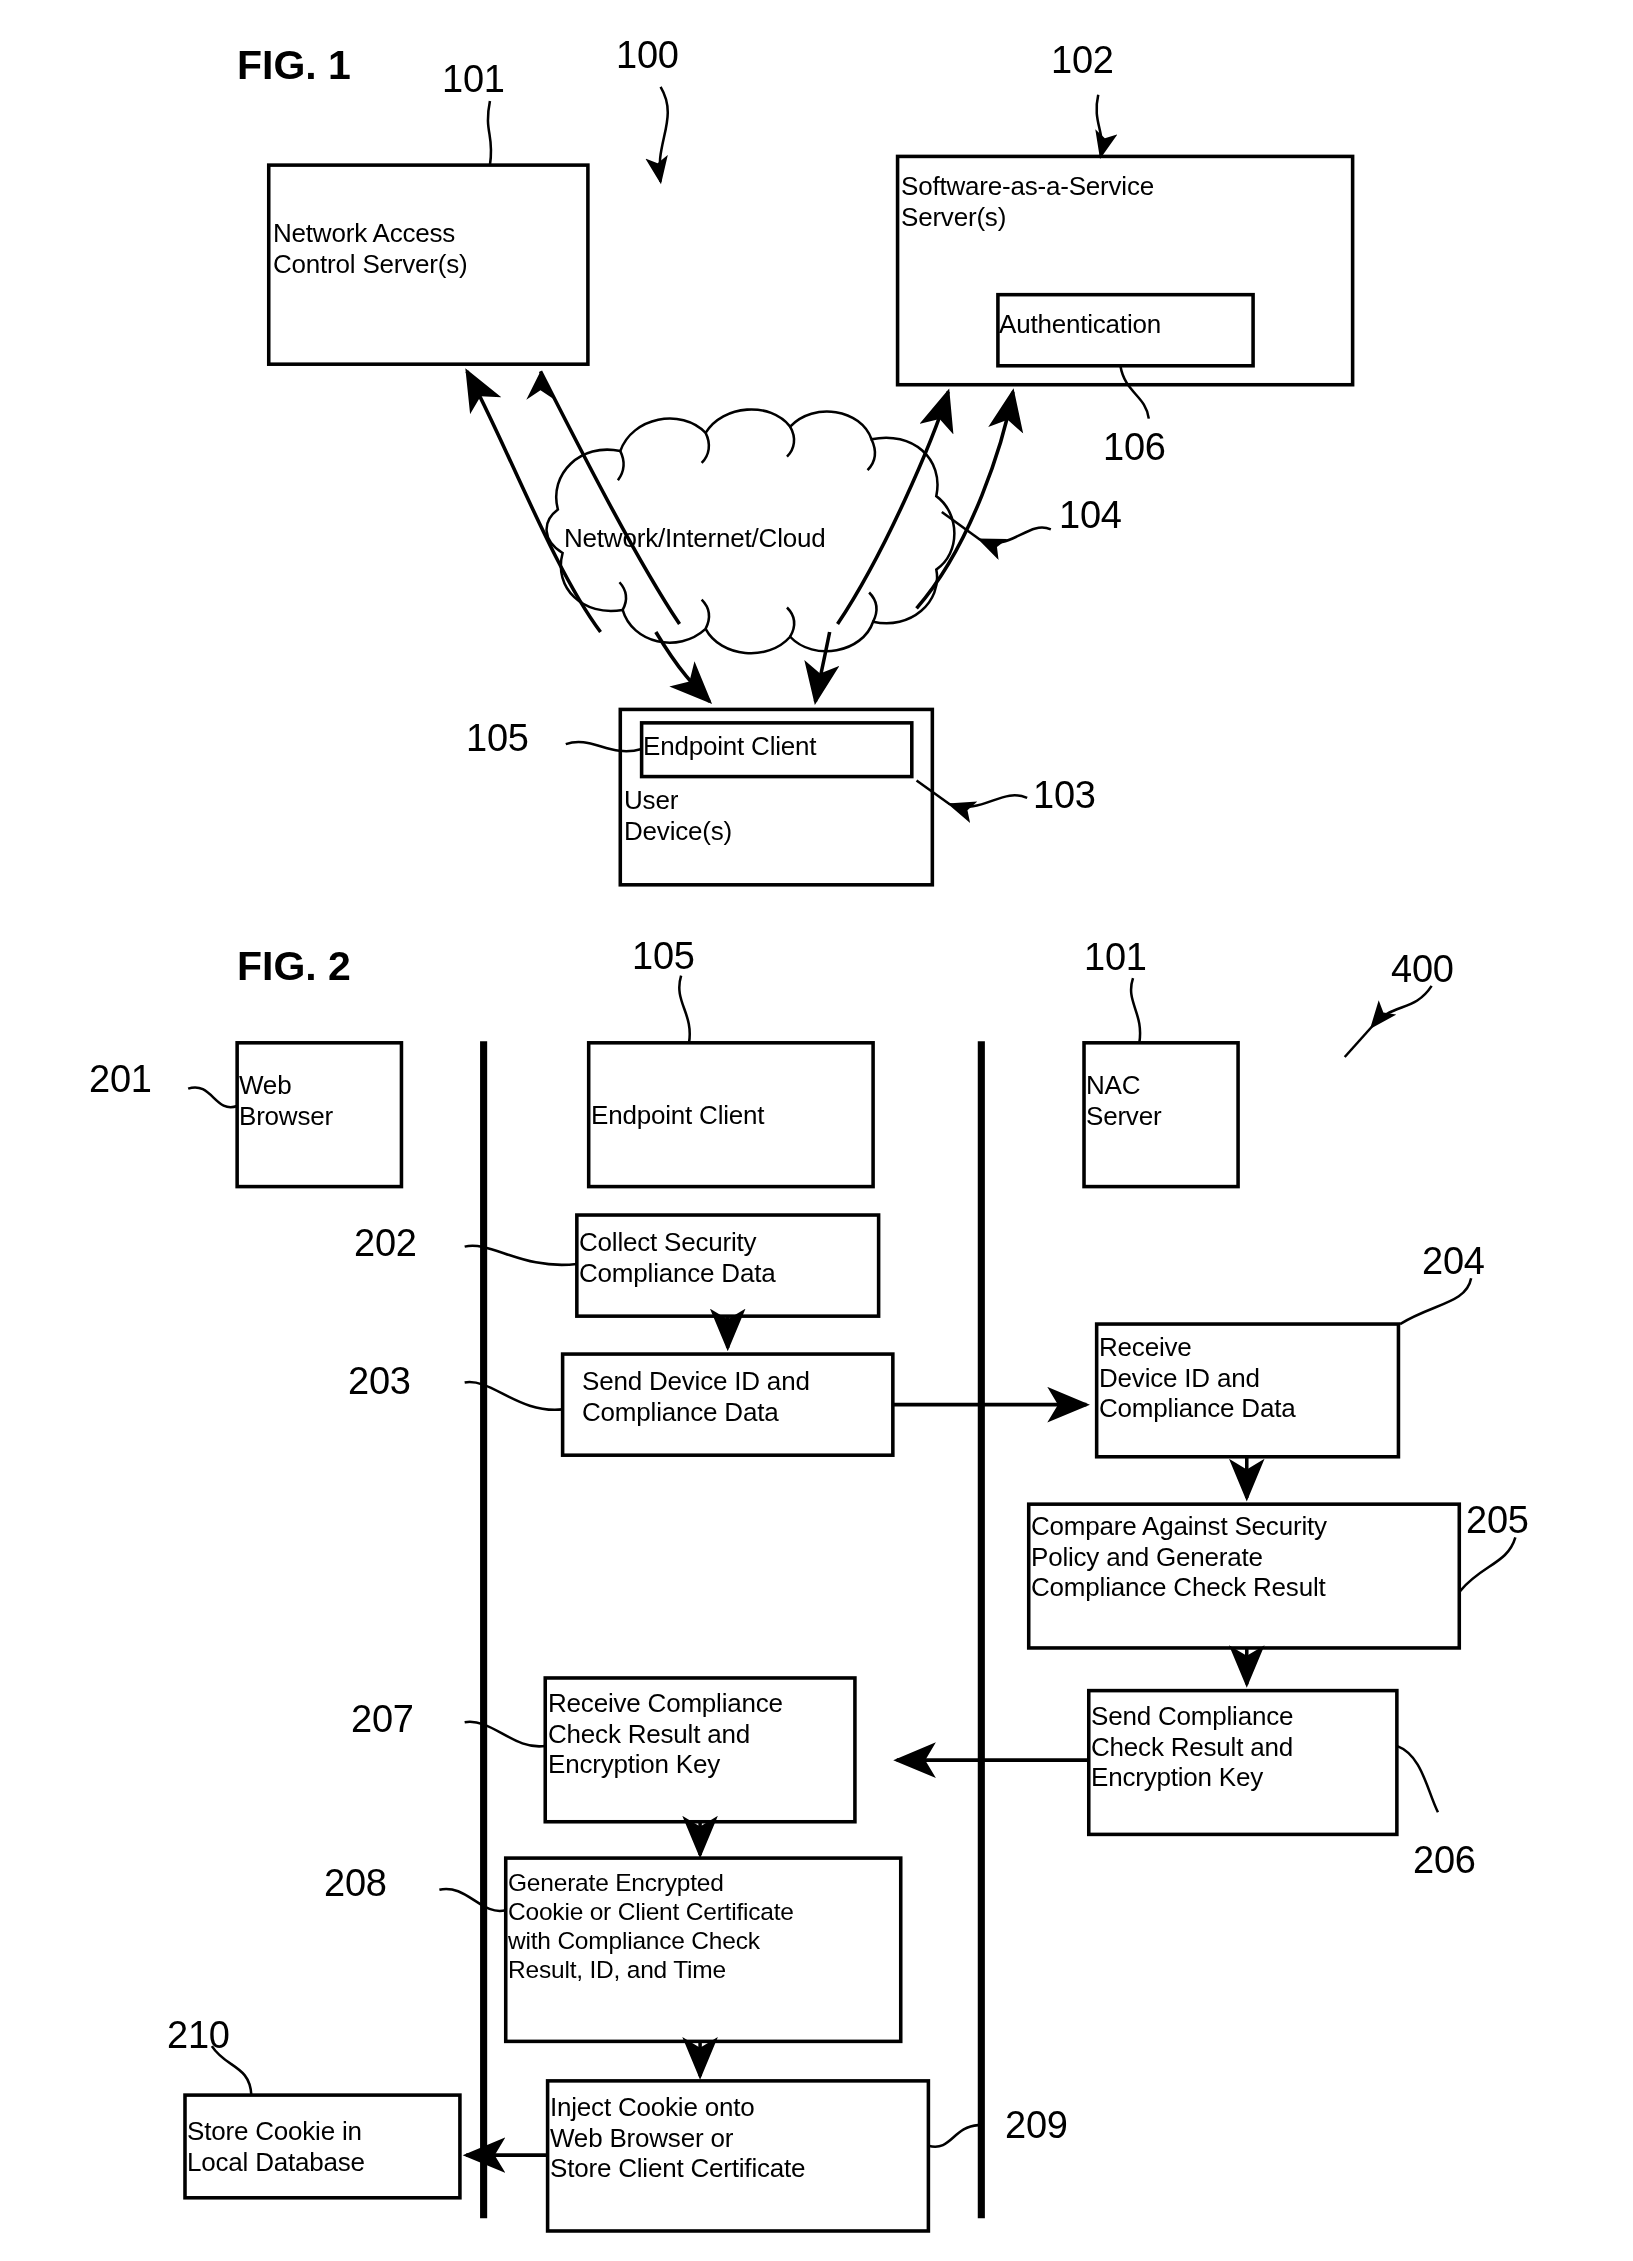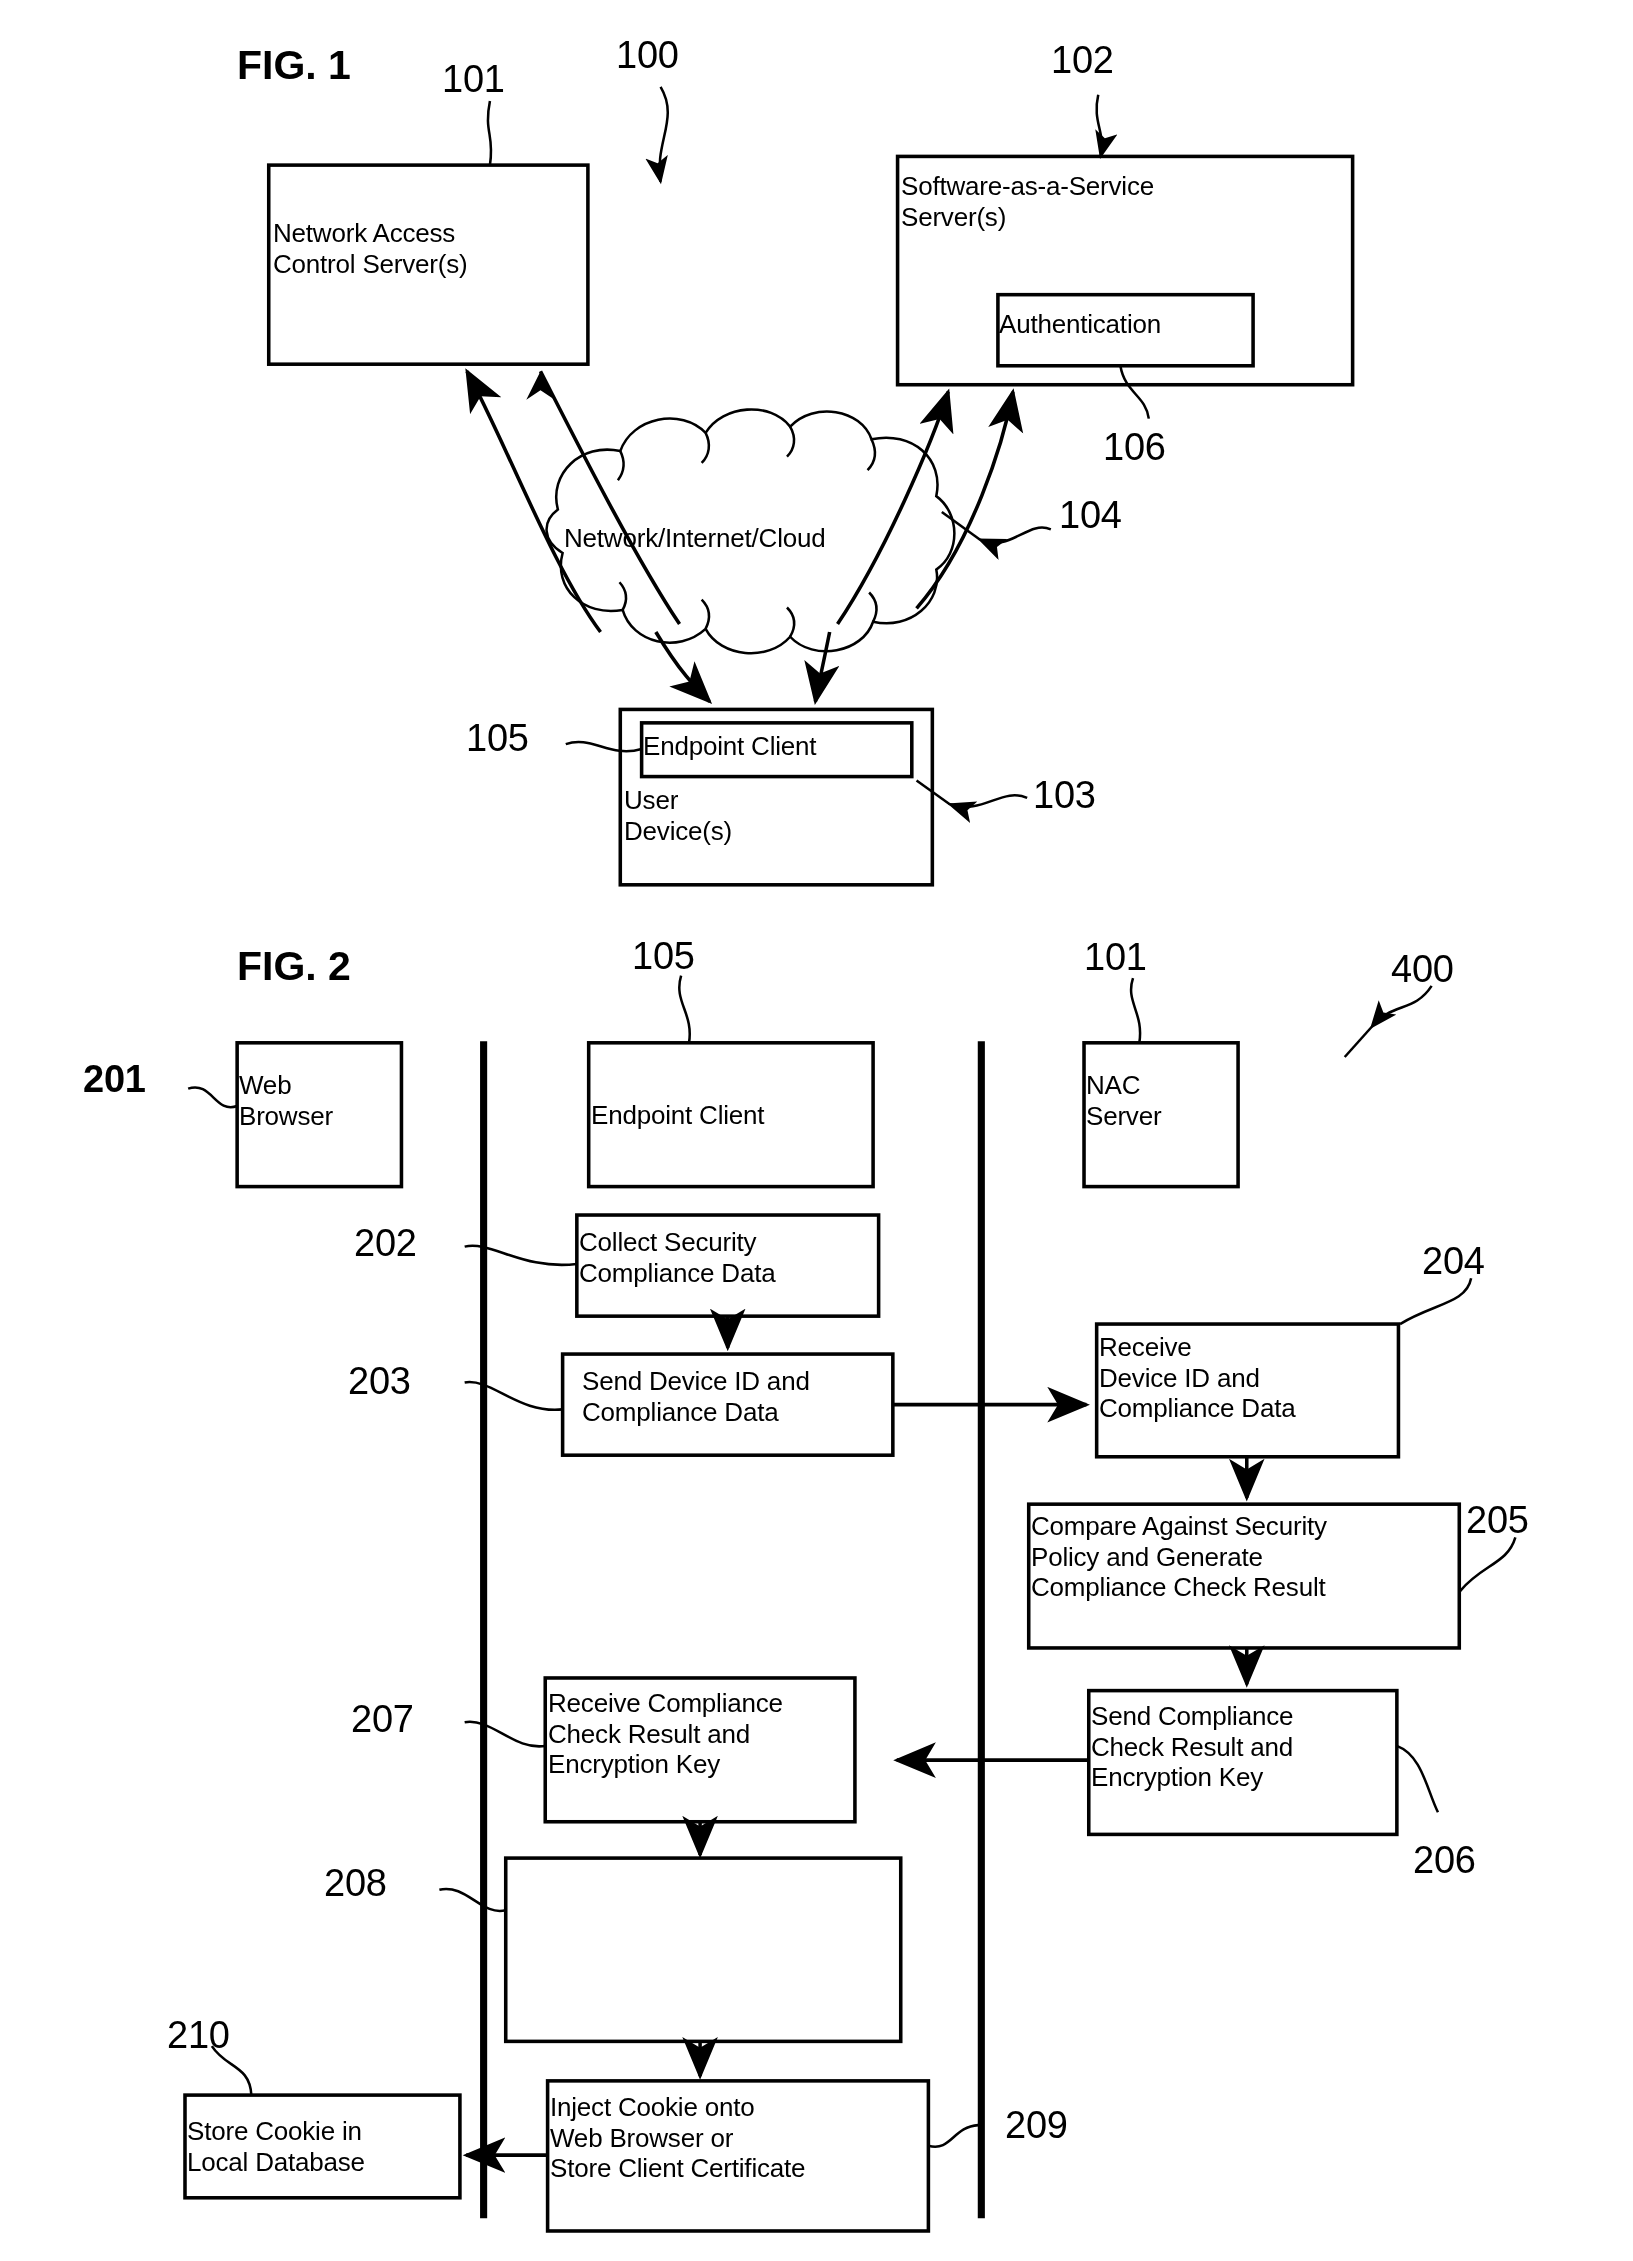--- a/index.html
+++ b/index.html
@@ -238,21 +238,21 @@
 
   <div class="lbl boxtext" style="left:643px; top:731px; width:267px;">Endpoint Client</div>
 
   <div class="lbl boxtext" style="left:624px; top:785px; width:304px;">User
 Device(s)</div>
 
   <div class="lbl refnum" style="left:1033px; top:773px; width:103px;">103</div>
 
   <div class="lbl figtitle" style="left:237px; top:942px; width:174px;">FIG. 2</div>
 
-  <div class="lbl refnum" style="left:83px; top:1057px; width:103px;font-weight:bold;">201</div>
+  <div class="lbl refnum" style="left:89px; top:1057px; width:103px;">201</div>
 
   <div class="lbl boxtext" style="left:239px; top:1070px; width:161px;">Web
 Browser</div>
 
   <div class="lbl refnum" style="left:632px; top:934px; width:103px;">105</div>
 
   <div class="lbl boxtext" style="left:591px; top:1100px; width:280px;">Endpoint Client</div>
 
   <div class="lbl refnum" style="left:1084px; top:935px; width:103px;">101</div>
 
@@ -283,20 +283,24 @@
   <div class="lbl boxtext" style="left:1091px; top:1701px; width:303px;">Send Compliance
 Check Result and
 Encryption Key</div>
 
   <div class="lbl refnum" style="left:351px; top:1697px; width:111px;">207</div>
   <div class="lbl boxtext" style="left:548px; top:1688px; width:305px;">Receive Compliance
 Check Result and
 Encryption Key</div>
 
   <div class="lbl refnum" style="left:324px; top:1861px; width:111px;">208</div>
+  <div class="lbl boxtext-sm" style="left:508px; top:1869px; width:390px;">Generate Encrypted
+Cookie or Client Certificate
+with Compliance Check
+Result, ID, and Time</div>
 
   <div class="lbl refnum" style="left:1005px; top:2103px; width:111px;">209</div>
   <div class="lbl boxtext" style="left:550px; top:2092px; width:376px;">Inject Cookie onto
 Web Browser or
 Store Client Certificate</div>
 
   <div class="lbl refnum" style="left:167px; top:2013px; width:111px;">210</div>
   <div class="lbl boxtext" style="left:187px; top:2116px; width:270px;">Store Cookie in
 Local Database</div>
 

